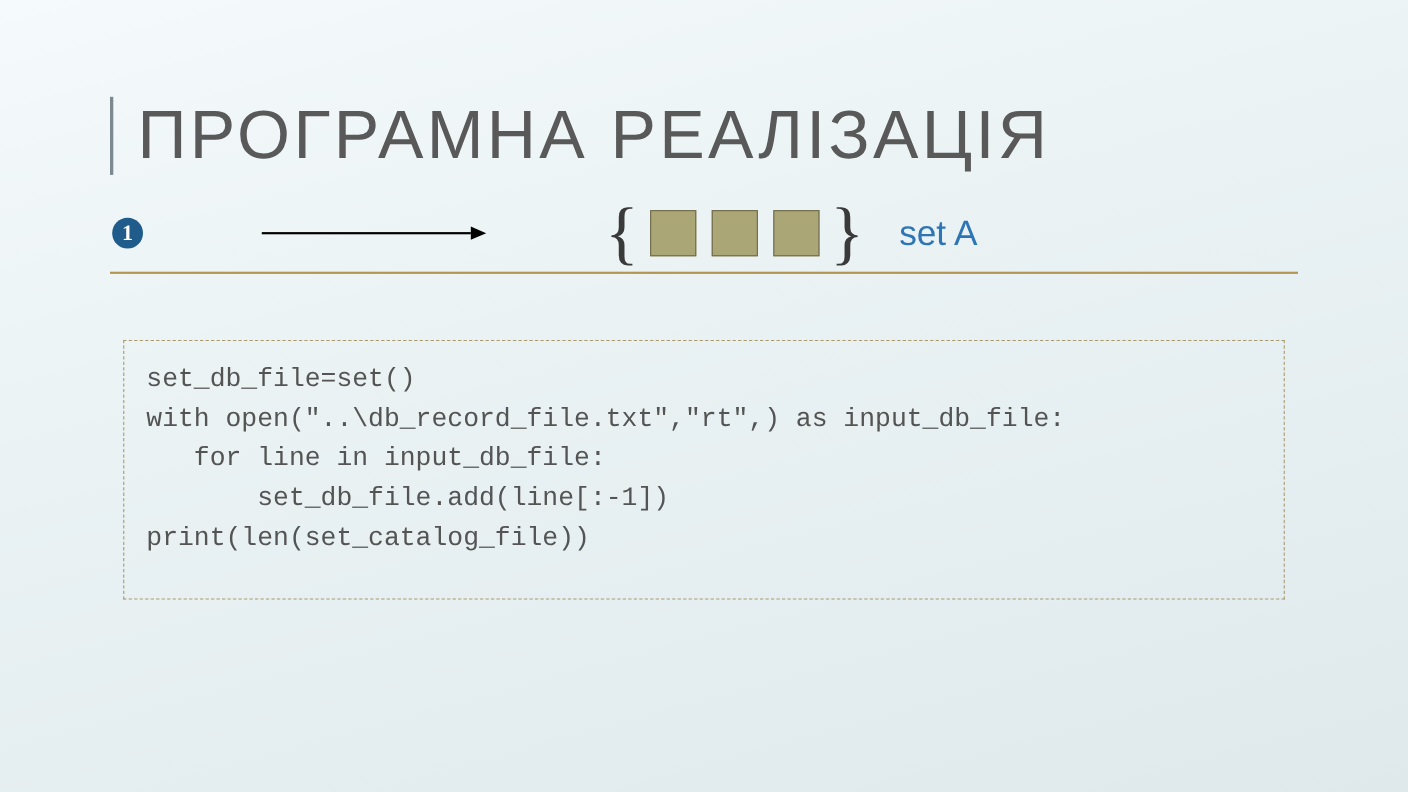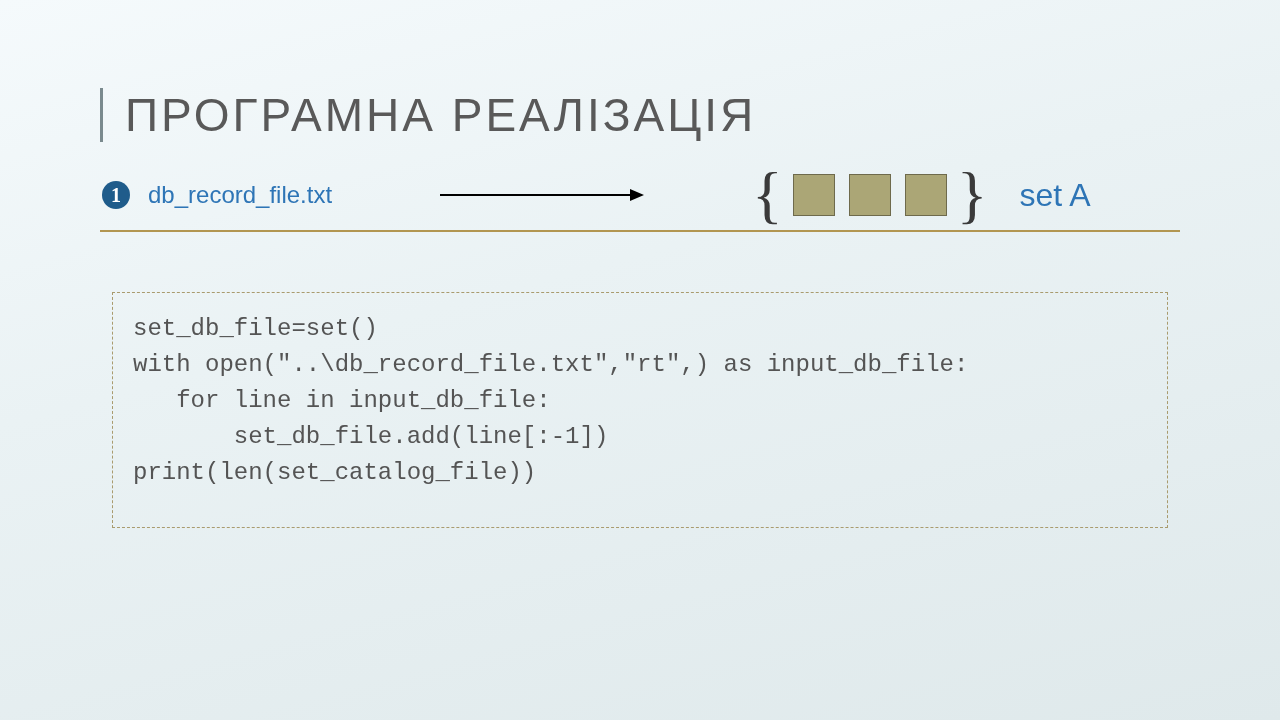--- a/index.html
+++ b/index.html
@@ -20,21 +20,21 @@
     display: flex;
     align-items: stretch;
     gap: 22px;
     margin-bottom: 32px;
   }
   .title-accent {
     width: 3px;
     background: #7a8a8e;
   }
   .title {
-    font-size: 46px;
+    font-size: 62px;
     letter-spacing: 3px;
     color: #595959;
     font-weight: 400;
   }
   .row {
     display: flex;
     align-items: center;
     gap: 18px;
     padding: 0 2px 14px 2px;
     border-bottom: 2px solid #b29651;
@@ -107,21 +107,20 @@
 
   <div class="title-wrap">
     <div class="title-accent"></div>
     <h1 class="title">ПРОГРАМНА РЕАЛІЗАЦІЯ</h1>
   </div>
 
   <div class="row">
 
     <div class="num-badge">1</div>
 
-    <div class="filename">db_record_file.txt</div>
 
 
     <span class="arrow">
       <span class="arrow-line"></span>
         <span class="arrow-head"></span>
     </span>
 
     <span class="set-visual">
       <span class="brace">{</span>
       <span class="boxes">

